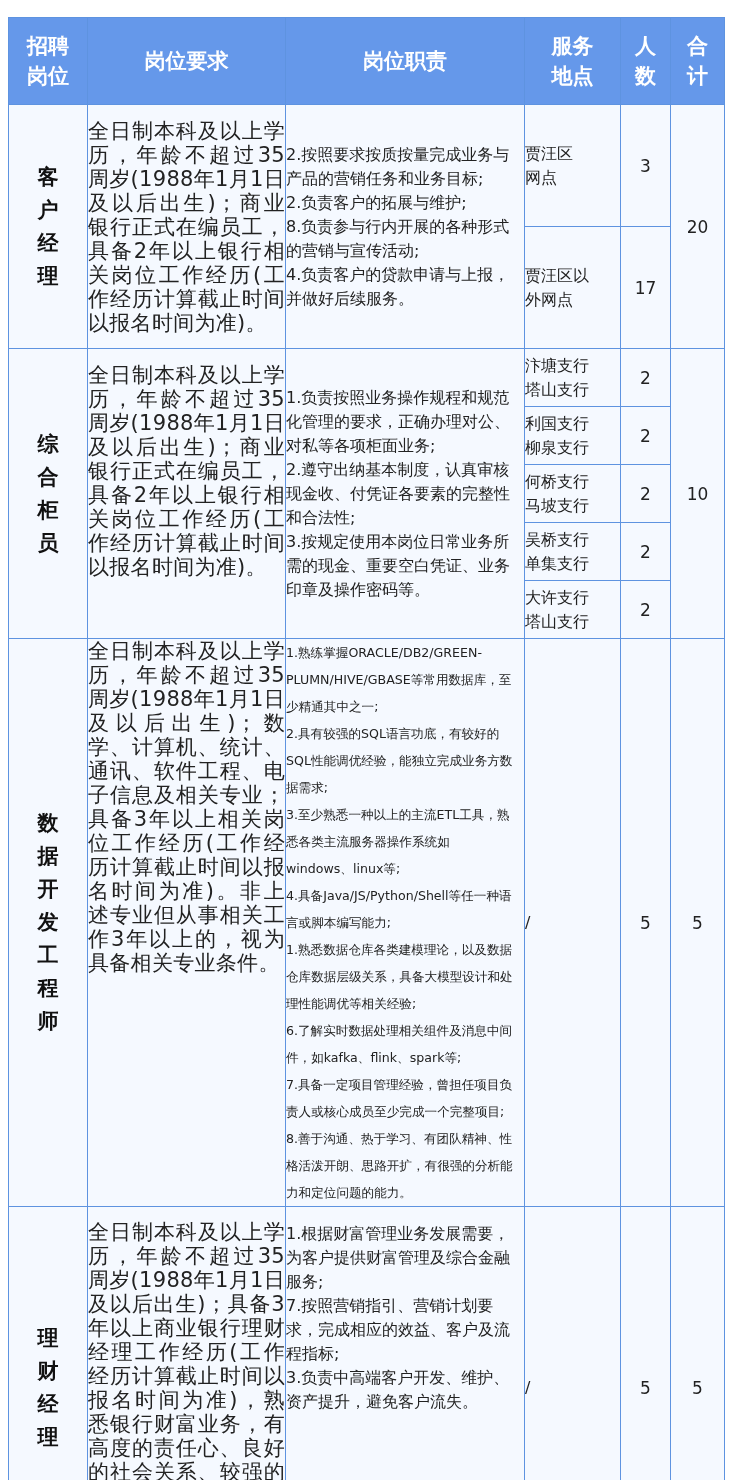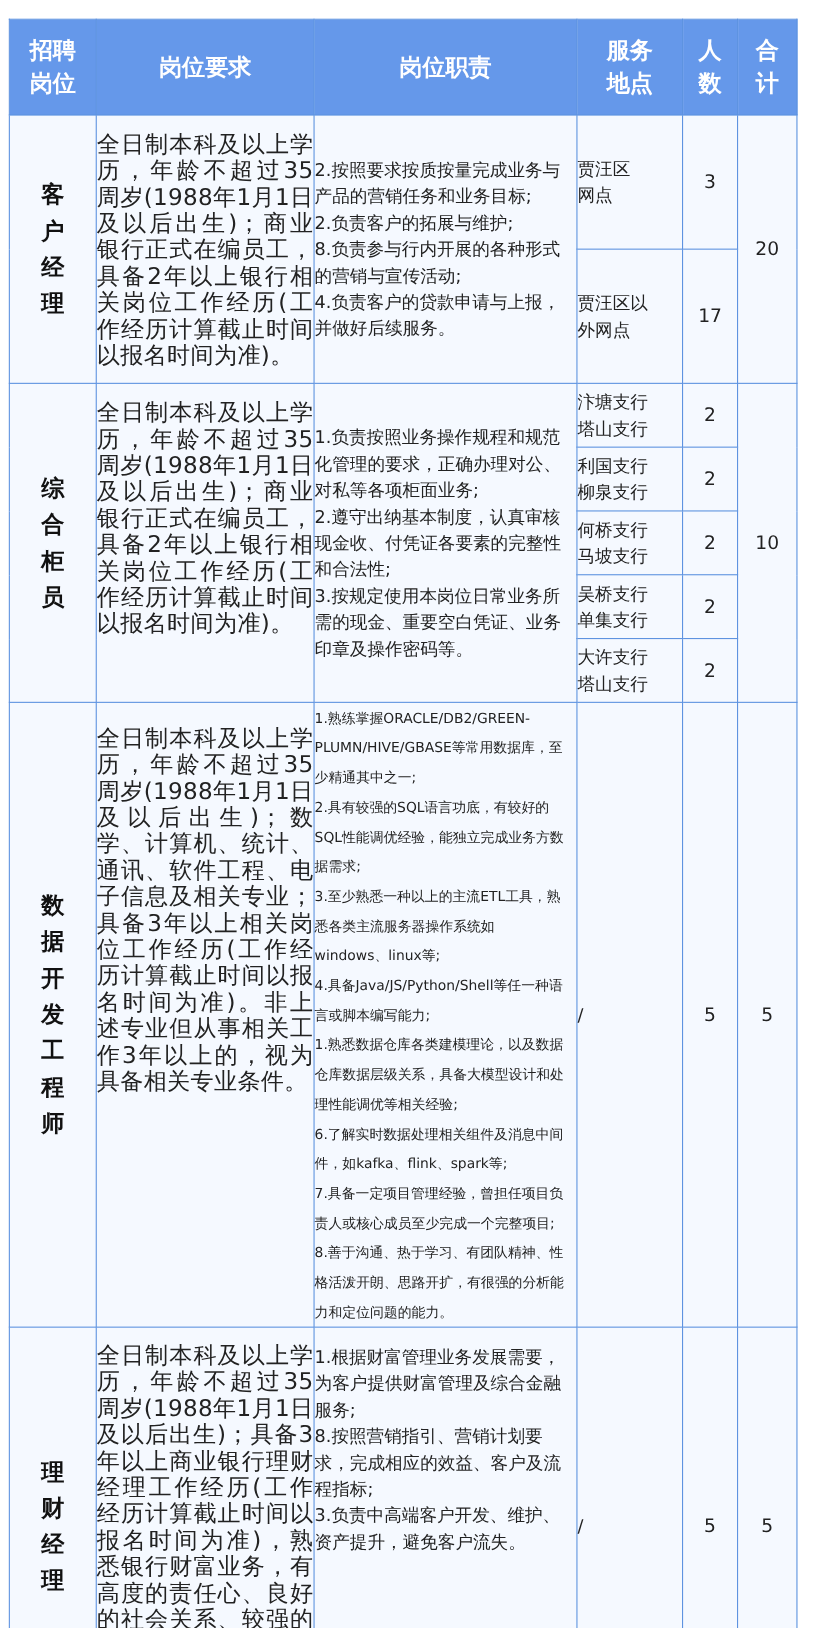--- a/index.html
+++ b/index.html
@@ -147,21 +147,21 @@
     <tr style="height:460px">
       <td class="pos">
         <span>数</span>
           <span>据</span>
           <span>开</span>
           <span>发</span>
           <span>工</span>
           <span>程</span>
           <span>师</span>
       </td>
-      <td class="req" style="vertical-align:top;padding-top:20px">
+      <td class="req" style="vertical-align:top;padding-top:0">
           <div>全日制本科及以上学历，年龄不超过35周岁(1988年1月1日及以后出生)；数学、计算机、统计、通讯、软件工程、电子信息及相关专业；具备3年以上相关岗位工作经历(工作经历计算截止时间以报名时间为准)。非上述专业但从事相关工作3年以上的，视为具备相关专业条件。</div>
         </td>
       <td class="duty small">
         <div>1.熟练掌握ORACLE/DB2/GREEN-PLUMN/HIVE/GBASE等常用数据库，至少精通其中之一;</div>
           <div>2.具有较强的SQL语言功底，有较好的SQL性能调优经验，能独立完成业务方数据需求;</div>
           <div>3.至少熟悉一种以上的主流ETL工具，熟悉各类主流服务器操作系统如windows、linux等;</div>
           <div>4.具备Java/JS/Python/Shell等任一种语言或脚本编写能力;</div>
           <div>1.熟悉数据仓库各类建模理论，以及数据仓库数据层级关系，具备大模型设计和处理性能调优等相关经验;</div>
           <div>6.了解实时数据处理相关组件及消息中间件，如kafka、flink、spark等;</div>
           <div>7.具备一定项目管理经验，曾担任项目负责人或核心成员至少完成一个完整项目;</div>
@@ -175,21 +175,21 @@
     <tr style="height:362px">
       <td class="pos">
         <span>理</span>
           <span>财</span>
           <span>经</span>
           <span>理</span>
       </td>
       <td class="req">全日制本科及以上学历，年龄不超过35周岁(1988年1月1日及以后出生)；具备3年以上商业银行理财经理工作经历(工作经历计算截止时间以报名时间为准)，熟悉银行财富业务，有高度的责任心、良好的社会关系、较强的沟通及营销能力，具有CFP或AFP等资格证书者优先。</td>
       <td class="duty" style="vertical-align:top;padding-top:15px">
         <div>1.根据财富管理业务发展需要，为客户提供财富管理及综合金融服务;</div>
-          <div>8.按照营销指引、营销计划要求，完成相应的效益、客户及流程指标;</div>
+          <div>7.按照营销指引、营销计划要求，完成相应的效益、客户及流程指标;</div>
           <div>3.负责中高端客户开发、维护、资产提升，避免客户流失。</div>
       </td>
       <td class="loc">/</td>
       <td class="num">5</td>
       <td class="num">5</td>
     </tr>
   </tbody>
 </table>
 
 </body></html>

